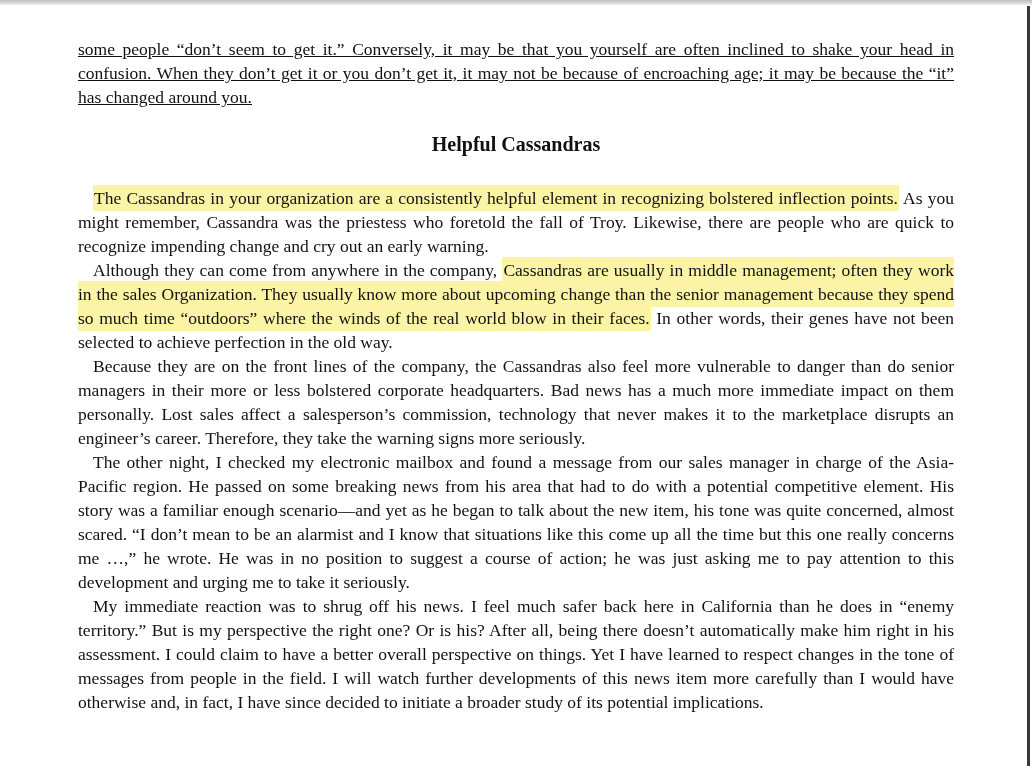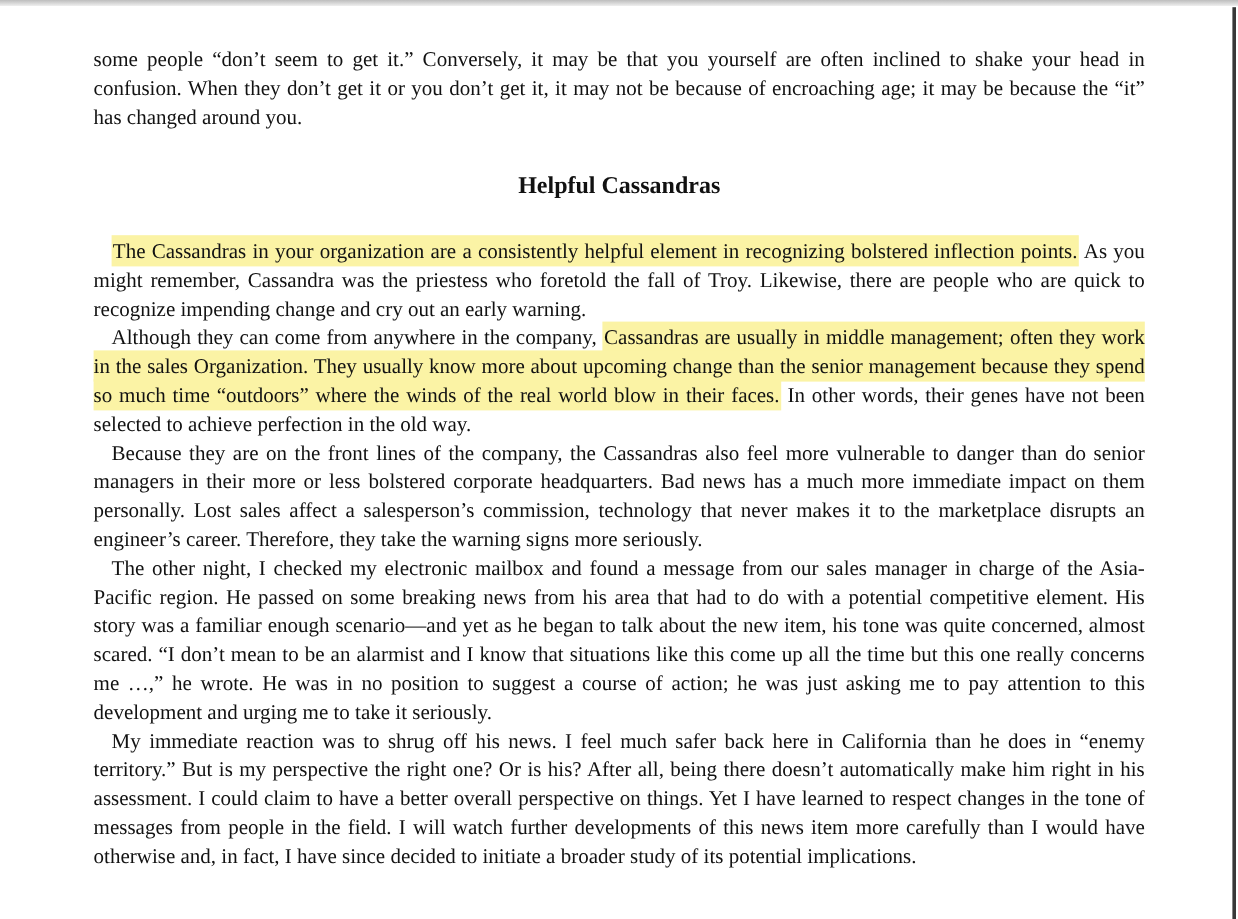--- a/index.html
+++ b/index.html
@@ -30,23 +30,23 @@
     width: 876px;
     color: #121212;
     font-size: 17.5px;
     line-height: 24px;
     text-align: justify;
   }
   p.para {
     margin: 0;
     text-indent: 15px;
   }
-  p.para.continuation { text-indent: 0; }
+  p.para.continuation { text-indent: 0; text-decoration: underline; }
   h2.heading {
-    margin: 34px 0 30px 0;
+    margin: 23px 0 30px 0;
     text-align: center;
     font-size: 20px;
     line-height: 24px;
     font-weight: bold;
     color: #111111;
     text-indent: 0;
   }
   mark.hl {
     background-color: #fbf3a5;
     color: inherit;

